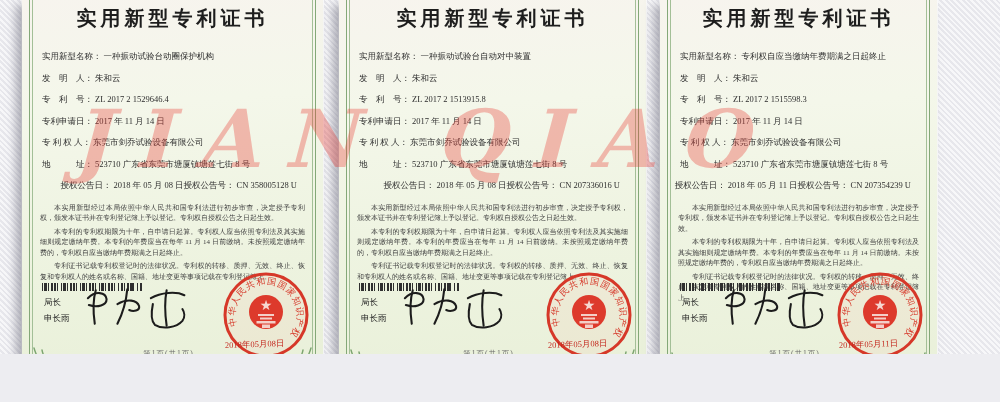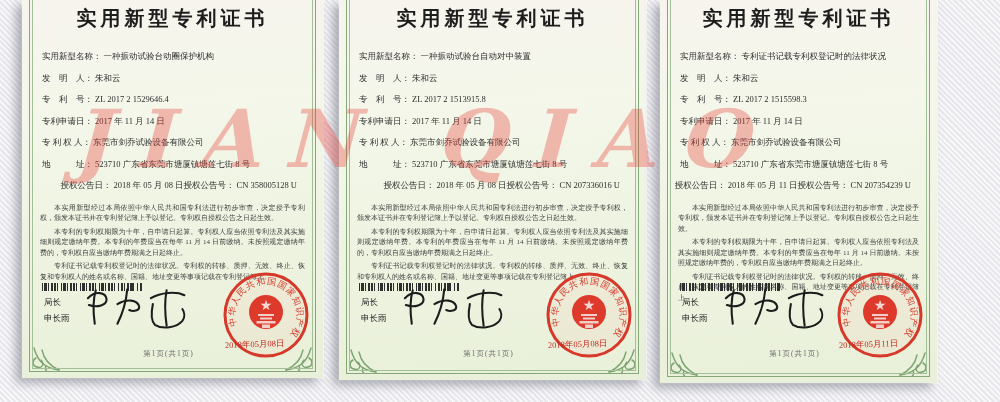--- a/index.html
+++ b/index.html
@@ -1,17 +1,17 @@
 <!DOCTYPE html>
 <html><head>
 <meta charset="utf-8">
 <style>
   html,body{margin:0;padding:0;background:#ededf1;}
   .stage{
-    position:relative;width:1000px;height:402px;overflow:hidden;
+    position:relative;width:1000px;height:354px;overflow:hidden;
     background:repeating-linear-gradient(45deg,#f7f7f9 0 2px,#e7e7ec 2px 4px);
     font-family:"Liberation Serif","DejaVu Serif",serif;
   }
   .certificate{
     position:absolute;top:0;
     background:linear-gradient(176deg,#f7f4ee 0%,#f4f7ea 28%,#edf3df 70%,#e9f0d9 100%);
     box-shadow:-6px 5px 9px rgba(104,104,120,.5),0 0 0 1px #fbfbfb;
   }
   .certificate:nth-child(1){left:22px;width:301px;height:378px;}
   .certificate:nth-child(2){left:339px;width:307px;height:380px;}
@@ -301,21 +301,21 @@
           <path d="M16 25 c-2 4 2 8 6 6"></path>
         </g>
       </svg>
     </div>
 
     <h1 class="title">实用新型专利证书</h1>
 
     <div class="fields">
       <div class="frow">
         <span class="flabel">实用新型名称：</span>
-        <span class="fvalue">专利证书记载专利权登记时的法律状况</span>
+        <span class="fvalue">专利权自应当缴纳年费期满之日起终止</span>
       </div>
       <div class="frow">
         <span class="flabel">发　明　人：</span>
         <span class="fvalue">朱和云</span>
       </div>
       <div class="frow">
         <span class="flabel">专　利　号：</span>
         <span class="fvalue">ZL 2017 2 1515598.3</span>
       </div>
       <div class="frow">

